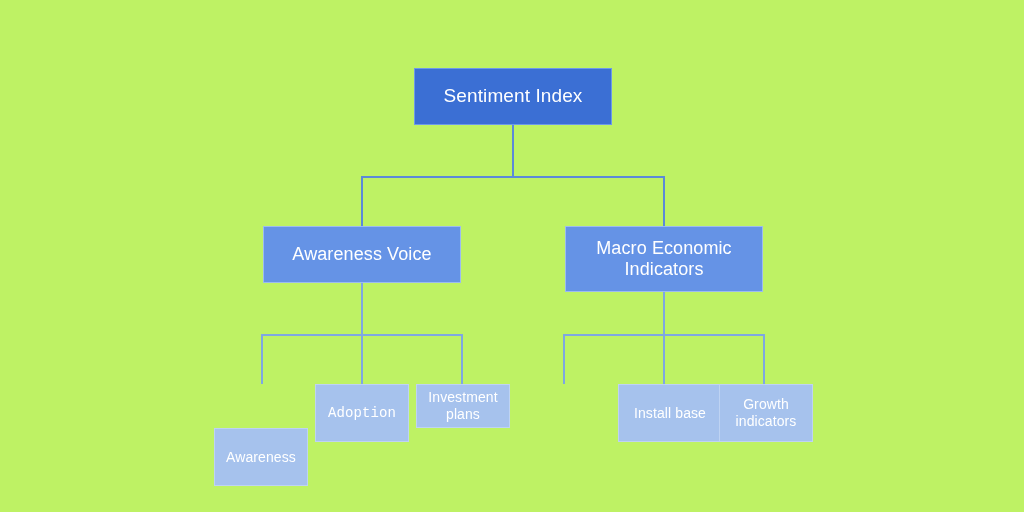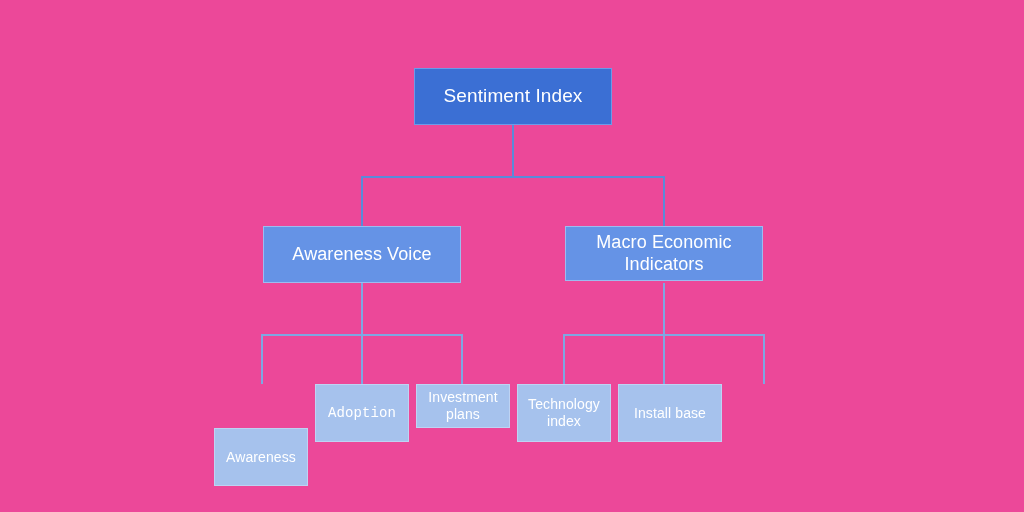--- a/index.html
+++ b/index.html
@@ -8,21 +8,21 @@
     padding: 0;
     background: #ffffff;
   }
   body {
     font-family: "Liberation Sans", sans-serif;
   }
   #canvas {
     position: relative;
     width: 1024px;
     height: 512px;
-    background: #ec4899;
+    background: #bef264;
     overflow: hidden;
   }
 
   
   .node {
     position: absolute;
     box-sizing: border-box;
     display: flex;
     align-items: center;
     justify-content: center;
@@ -93,29 +93,29 @@
 
   <div class="conn h light" style="left:563px; top:334px; width:202px;"></div>
   <div class="conn v light" style="left:563px; top:334px; height:50px;"></div>
   <div class="conn v light" style="left:663px; top:334px; height:50px;"></div>
   <div class="conn v light" style="left:763px; top:334px; height:50px;"></div>
 
   <div class="node lvl1" style="left:414px; top:68px; width:198px; height:57px;">Sentiment Index</div>
 
   <div class="node lvl2" style="left:263px; top:226px; width:198px; height:57px;">Awareness Voice</div>
 
-  <div class="node lvl2" style="left:565px; top:226px; width:198px; height:55px;">Macro Economic
+  <div class="node lvl2" style="left:565px; top:226px; width:198px; height:66px;">Macro Economic
 Indicators</div>
 
   <div class="node lvl3" style="left:214px; top:384px; width:94px; height:58px;margin-top:44px;">Awareness</div>
 
   <div class="node lvl3" style="left:315px; top:384px; width:94px; height:58px;font-family:Liberation Mono, monospace;">Adoption</div>
 
   <div class="node lvl3" style="left:416px; top:384px; width:94px; height:44px;">Investment
 plans</div>
 
-  <div class="node lvl3" style="left:517px; top:384px; width:94px; height:58px;">Technology
-index</div>
 
   <div class="node lvl3" style="left:618px; top:384px; width:104px; height:58px;">Install base</div>
 
+  <div class="node lvl3" style="left:719px; top:384px; width:94px; height:58px;">Growth
+indicators</div>
 
 </div>
 
 </body></html>

